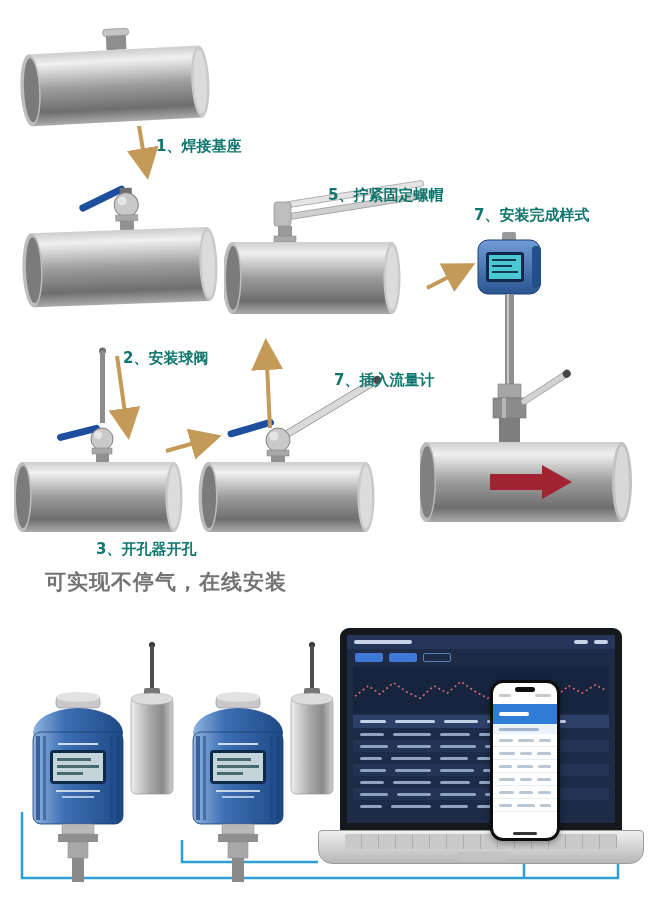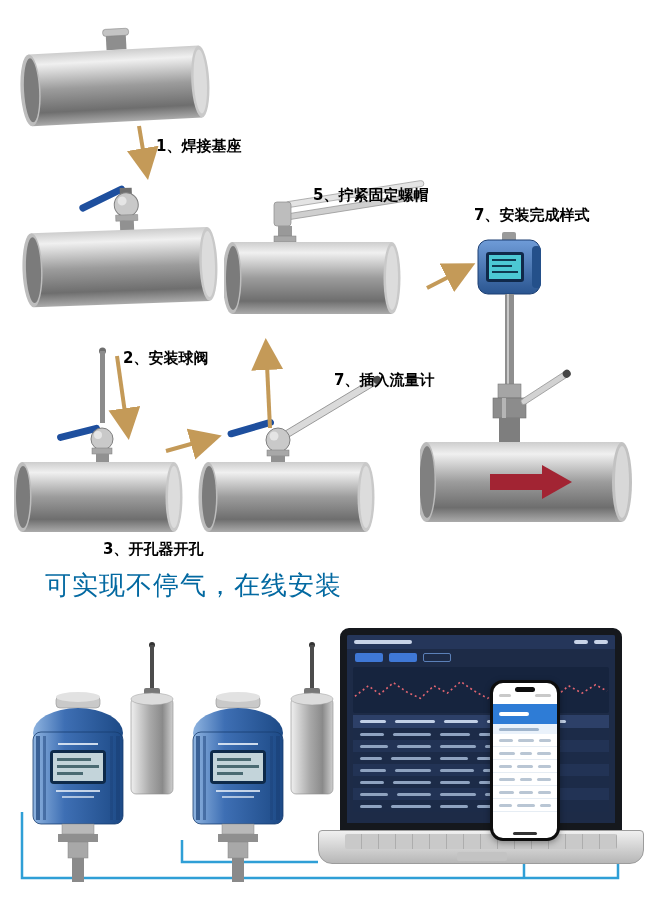--- a/index.html
+++ b/index.html
@@ -1,21 +1,21 @@
 <!DOCTYPE html>
 <html><head>
 <meta charset="utf-8">
 <style>
   *{margin:0;padding:0;box-sizing:border-box}
   body{font-family:"DejaVu Sans","Liberation Sans",sans-serif;background:#fff}
   #stage{position:relative;width:650px;height:923px;background:#fff;overflow:hidden}
   .intro{position:absolute;left:322px;top:22px;width:306px;font-size:28px;line-height:34px;
          font-weight:600;color:#1d3a58;letter-spacing:1px}
-  .step-label{position:absolute;font-size:15px;font-weight:600;color:#000000;white-space:nowrap}
-  .caption{position:absolute;font-size:26px;color:#0369a1;font-weight:400;white-space:nowrap;letter-spacing:1px}
+  .step-label{position:absolute;font-size:15px;font-weight:600;color:#0f766e;white-space:nowrap}
+  .caption{position:absolute;font-size:21px;color:#737373;font-weight:700;white-space:nowrap;letter-spacing:1px}
   .illus{position:absolute}
   .rot-3{transform:rotate(-3deg)}
   .rot-2{transform:rotate(-2deg)}
   svg{display:block}
 
   
   .laptop{position:absolute;left:318px;top:628px;width:326px;z-index:2}
   .laptop-screen{width:282px;margin:0 auto;height:204px;background:#1d2b47;border:7px solid #15181d;
                  border-bottom-width:9px;border-radius:9px 9px 0 0;overflow:hidden}
   .dash{width:100%;height:100%;background:#1d2b47;position:relative}
@@ -260,23 +260,23 @@
       </g>
       <g>
         <rect x="70" y="246" width="52" height="16" fill="#a22433"></rect>
         <polygon points="122,237 152,254 122,271" fill="#a22433"></polygon>
       </g>
     </svg>
   </div>
 
   <div class="step-label" style="left:156px;top:137px">1、焊接基座</div>
   <div class="step-label" style="left:123px;top:349px">2、安装球阀</div>
-  <div class="step-label" style="left:103px;top:540px">3、开孔器开孔</div>
+  <div class="step-label" style="left:96px;top:540px">3、开孔器开孔</div>
   <div class="step-label" style="left:334px;top:371px">7、插入流量计</div>
-  <div class="step-label" style="left:313px;top:186px">5、拧紧固定螺帽</div>
+  <div class="step-label" style="left:328px;top:186px">5、拧紧固定螺帽</div>
   <div class="step-label" style="left:474px;top:206px">7、安装完成样式</div>
 
   <svg class="arrows" width="650" height="923" viewBox="0 0 650 923">
     <defs>
       <marker id="ah" markerWidth="9" markerHeight="9" refX="6.5" refY="4" orient="auto">
         <path d="M0,0 L8,4 L0,8 z" fill="#c49a58"></path>
       </marker>
     </defs>
     <g stroke="#c49a58" stroke-width="4" fill="none">
       <line x1="139" y1="126" x2="147" y2="174" marker-end="url(#ah)"></line>

